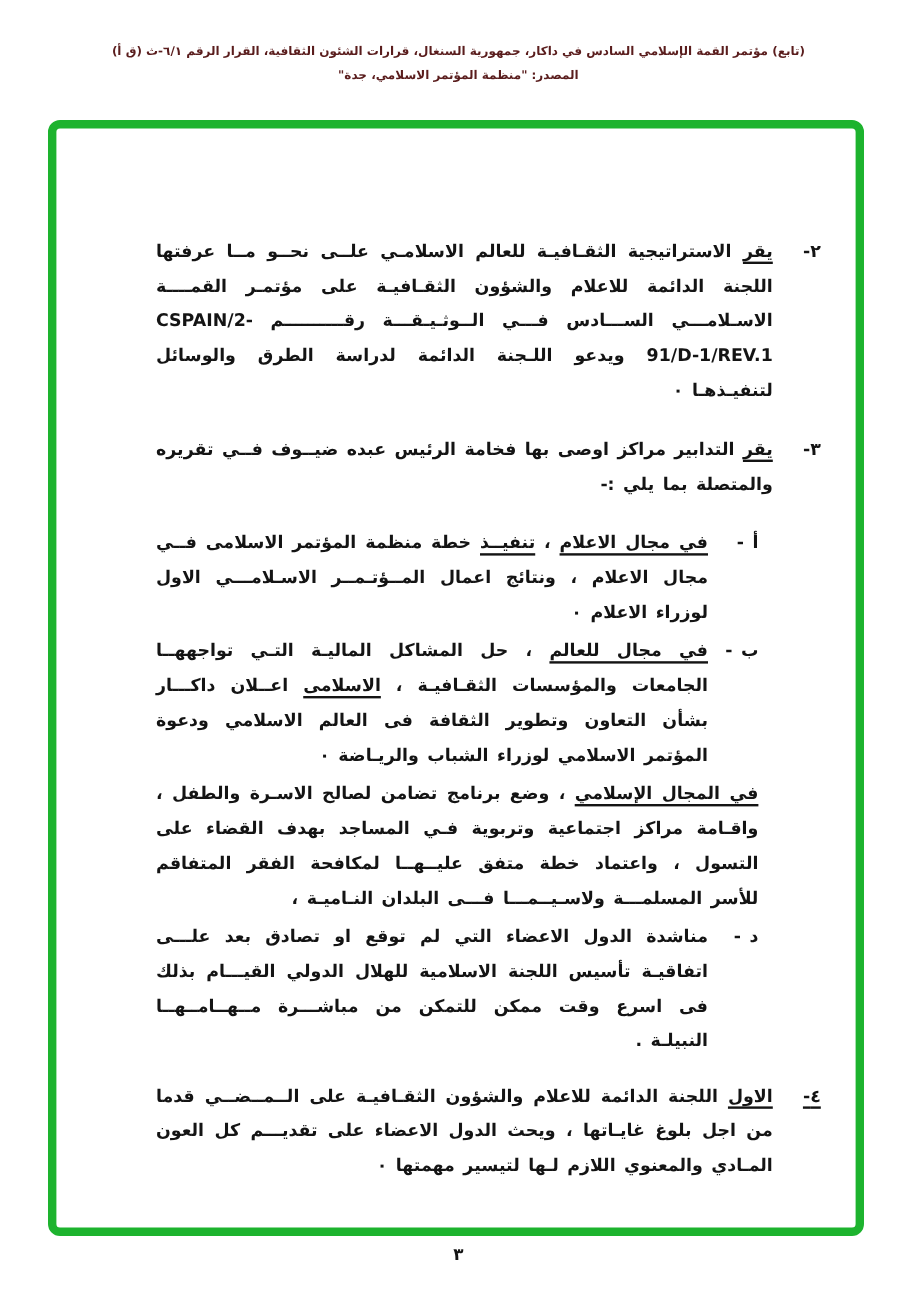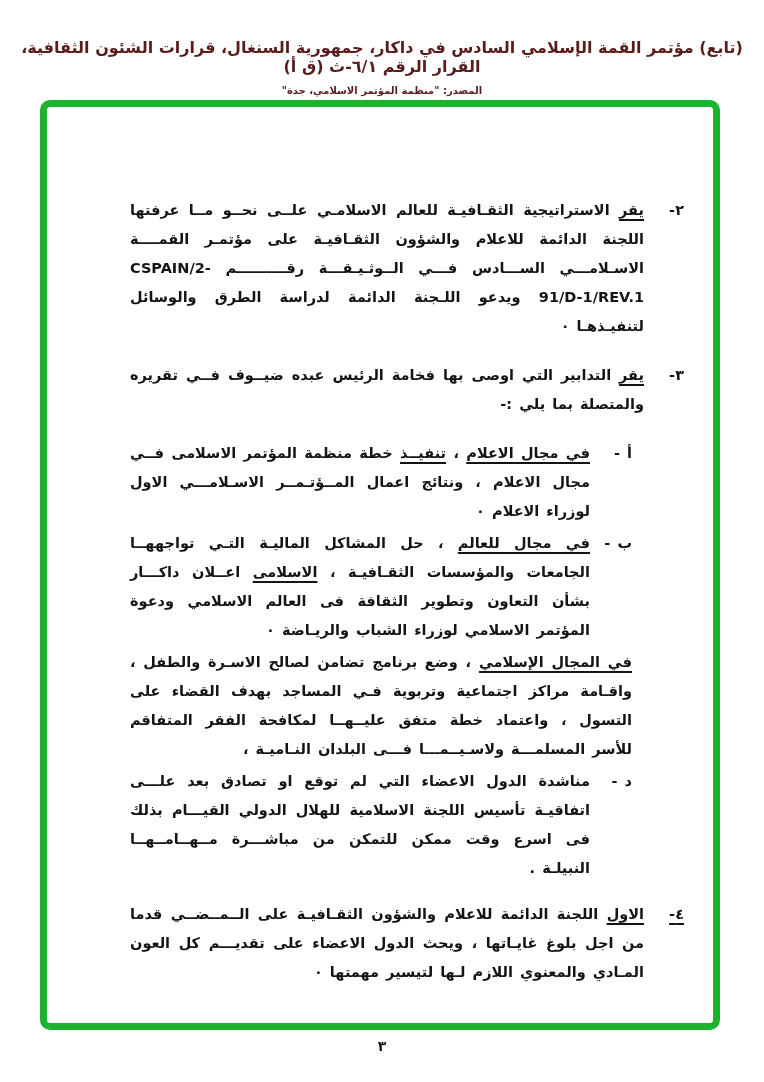--- a/index.html
+++ b/index.html
@@ -10,21 +10,21 @@
     overflow:hidden;
     font-family:"DejaVu Sans",sans-serif;
   }
   
   .header{
     position:absolute;top:38px;left:0;right:0;
     text-align:center;direction:rtl;
     color:#5a1d1d;
   }
   .header .h1{
-    font-size:16px;font-weight:bold;letter-spacing:.2px;
+    font-size:10px;font-weight:bold;letter-spacing:.2px;
   }
   .header .h2{
     margin-top:9px;font-size:10px;font-weight:bold;
   }
   
   .green-frame{
     position:absolute;left:40px;top:100px;
     width:680px;height:930px;
     border:7px solid #1db32e;border-radius:10px;
     box-sizing:border-box;
@@ -67,21 +67,21 @@
 
   <div class="green-frame"></div>
 
   <div class="doc-body" id="doc-body">
       <div class="row major">
         <div class="marker"><span>٢-</span></div>
         <div class="text"><span class="u">يقر</span><span> الاستراتيجية الثقـافيـة للعالم الاسلامـي علــى نحــو مــا عرفتها اللجنة الدائمة للاعلام والشؤون الثقـافيـة على مؤتمـر القمــــة الاسـلامـــي الســـادس فـــي الــوثـيـقـــة رقــــــــــم CSPAIN/2-91/D-1/REV.1 ويدعو اللـجنة الدائمة لدراسة الطرق والوسائل لتنفيـذهـا ٠</span></div>
       </div>
       <div class="row major">
         <div class="marker"><span>٣-</span></div>
-        <div class="text"><span class="u">يقر</span><span> التدابير التي اوصى بها فخامة الرئيس عبده ضيــوف فــي تقريره والمتصلة بما يلي :-</span></div>
+        <div class="text"><span class="u">يقر</span><span> التدابير مراكز اوصى بها فخامة الرئيس عبده ضيــوف فــي تقريره والمتصلة بما يلي :-</span></div>
       </div>
       <div class="row sub gap-before">
         <div class="marker"><span>أ -</span></div>
         <div class="text"><span class="u">في مجال الاعلام</span><span> ، </span><span class="u">تنفيــذ</span><span> خطة منظمة المؤتمر الاسلامى فــي مجال الاعلام ، ونتائج اعمال المــؤتـمــر الاسـلامـــي الاول لوزراء الاعلام ٠</span></div>
       </div>
       <div class="row sub">
         <div class="marker"><span>ب -</span></div>
         <div class="text"><span class="u">في مجال للعالم</span><span> ، حل المشاكل الماليـة التـي تواجههــا الجامعات والمؤسسات الثقـافيـة ، </span><span class="u">الاسلامى</span><span> اعــلان داكـــار بشأن التعاون وتطوير الثقافة فى العالم الاسلامي ودعوة المؤتمر الاسلامي لوزراء الشباب والريـاضة ٠</span></div>
       </div>
       <div class="row sub">

